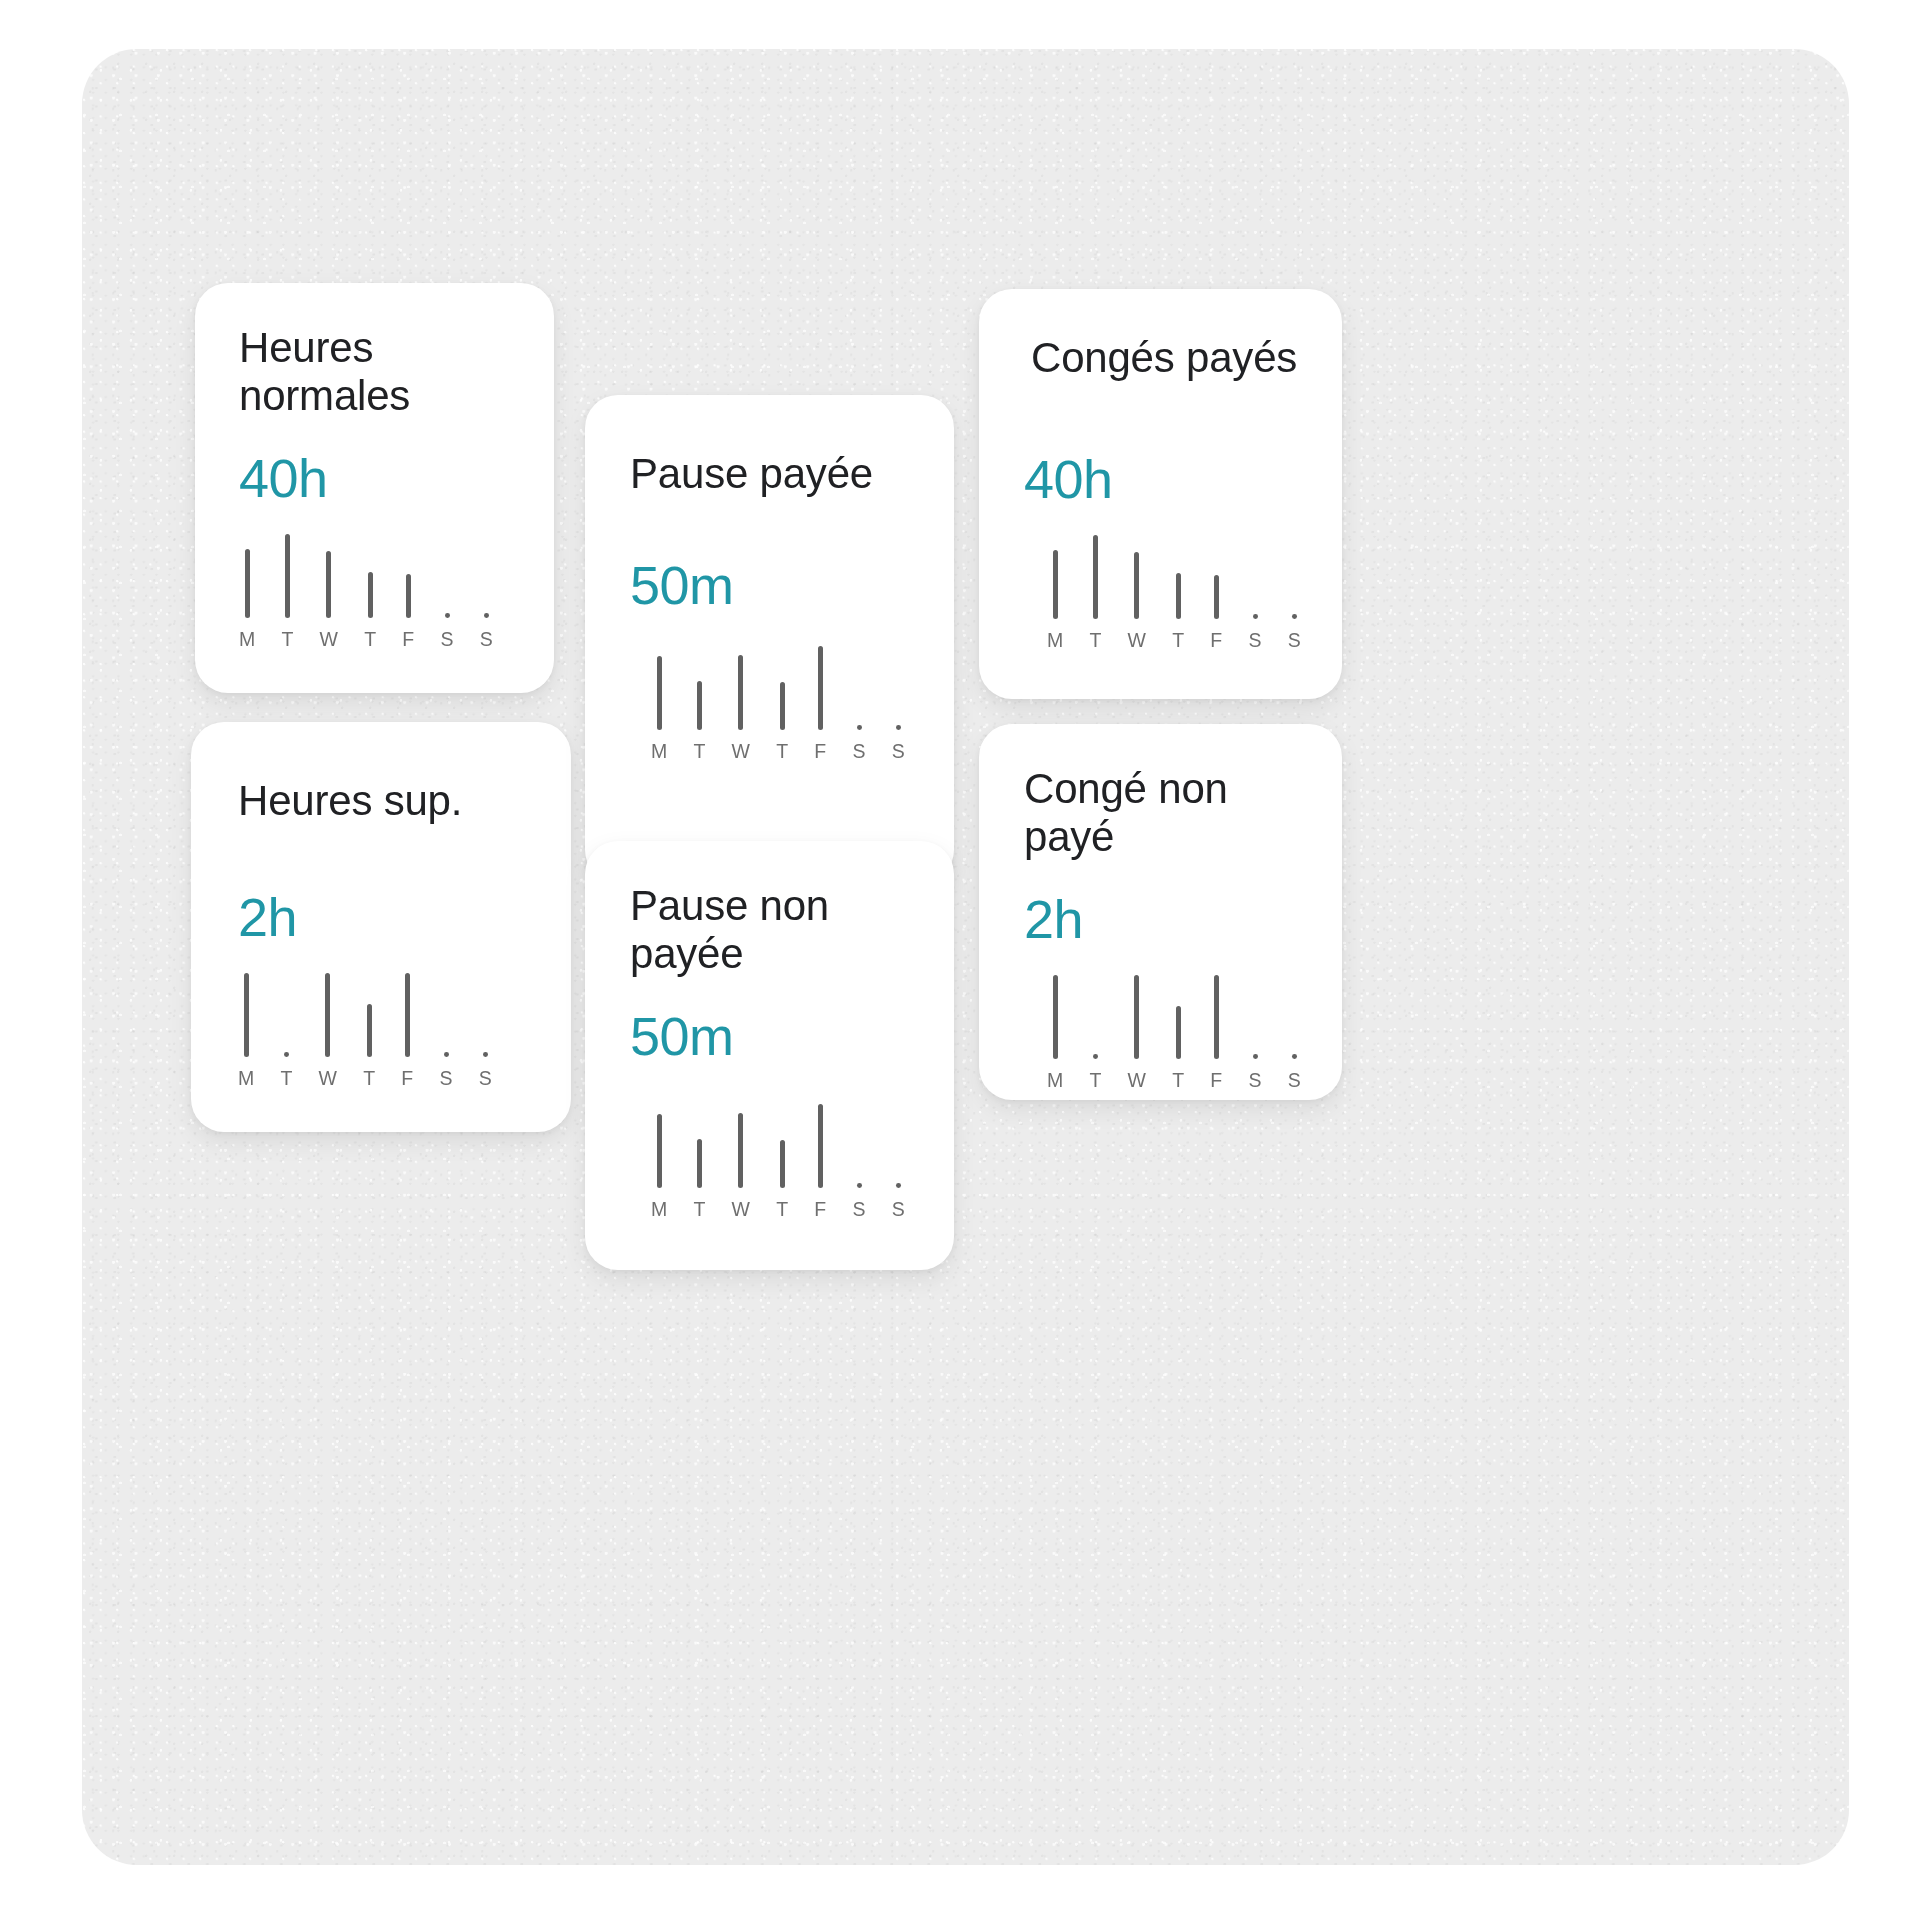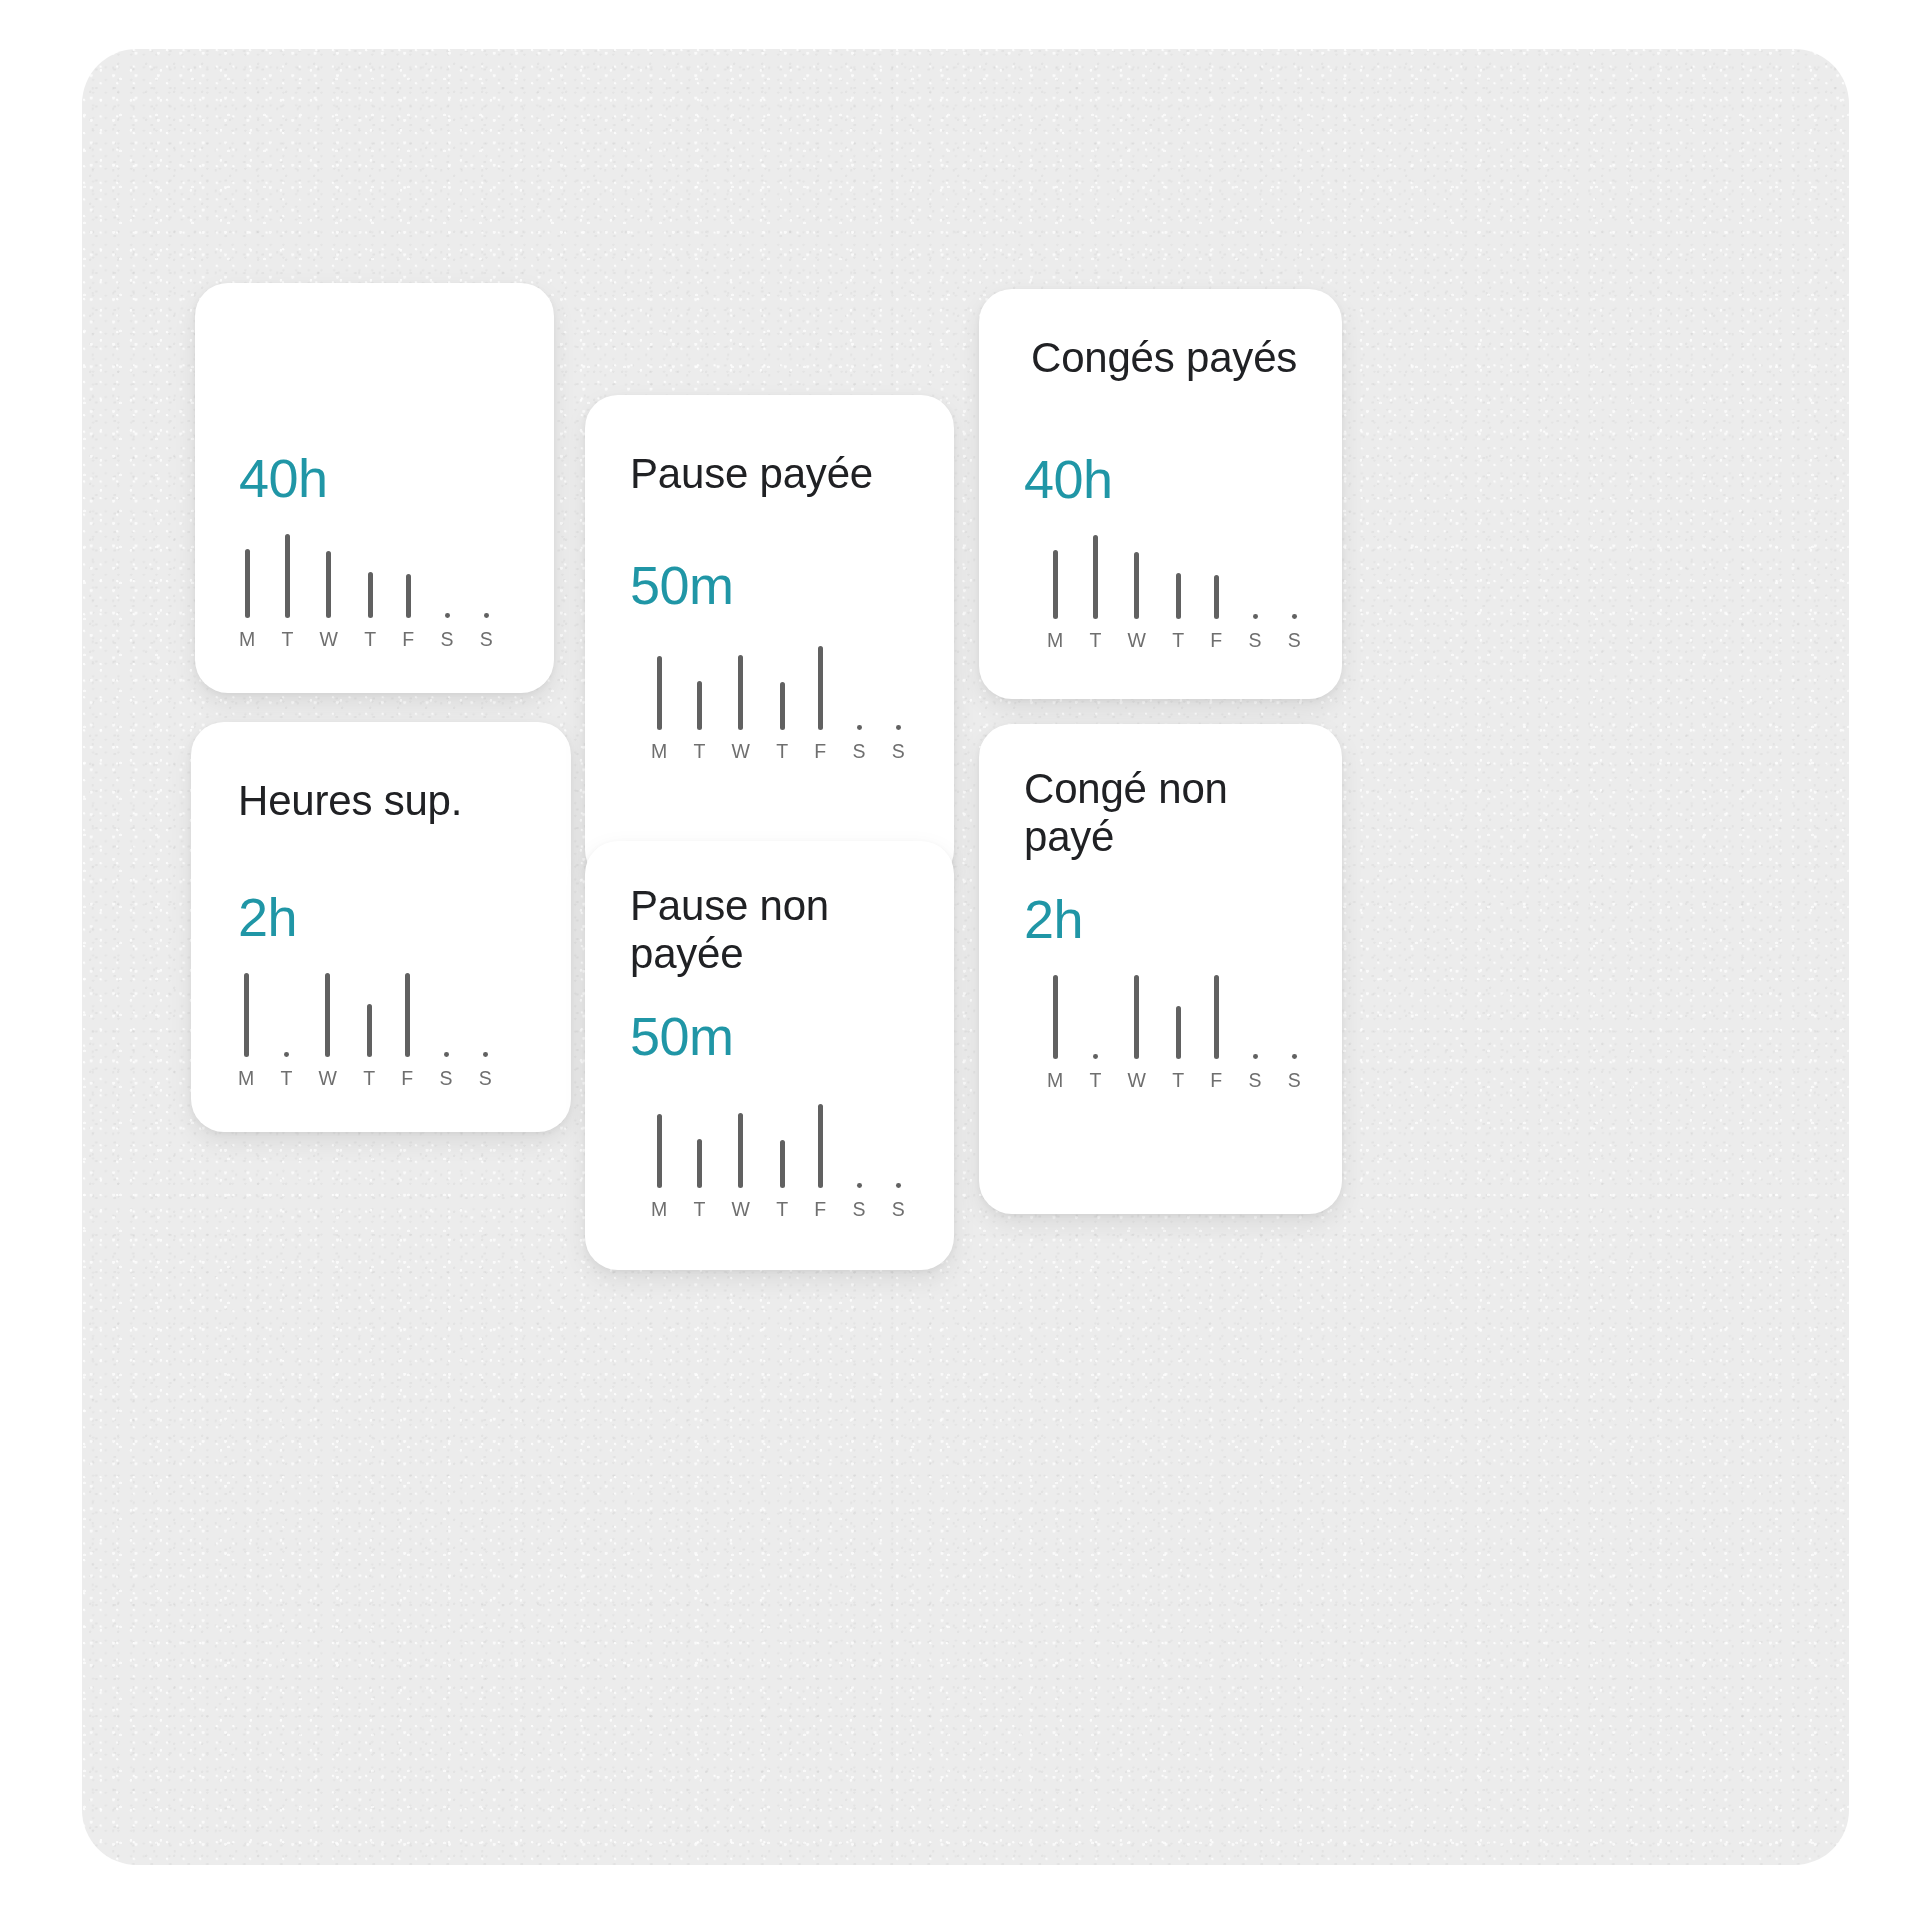--- a/index.html
+++ b/index.html
@@ -105,20 +105,22 @@
   }
 </style>
 </head>
 <body>
 
 <div id="stage">
 
   <div id="panel"></div>
 
   <div class="card" style="left:195px; top:283px; width:359px; height:410px;">
+    <div class="card-title" style="left:44px; top:41px; width:293px;">Heures
+normales</div>
     <div class="card-value" style="left:44px; top:168px;">40h</div>
     <div class="spark" id="spark-0" style="left:44px; top:249px; width:254px; height:117px;">
         <div class="spark-col">
           <div class="spark-bar" style="height: 69px;"></div>
           <div class="spark-label">M</div>
         </div>
         <div class="spark-col">
           <div class="spark-bar" style="height: 84px;"></div>
           <div class="spark-label">T</div>
         </div>
@@ -279,21 +281,21 @@
           <div class="spark-dot"></div>
           <div class="spark-label">S</div>
         </div>
         <div class="spark-col">
           <div class="spark-dot"></div>
           <div class="spark-label">S</div>
         </div>
       </div>
   </div>
 
-  <div class="card" style="left:979px; top:724px; width:363px; height:490px;">
+  <div class="card" style="left:979px; top:724px; width:363px; height:376px;">
     <div class="card-title" style="left:45px; top:41px; width:312px;">Congé non
 payé</div>
     <div class="card-value" style="left:45px; top:168px;">2h</div>
     <div class="spark" id="spark-5" style="left:68px; top:249px; width:254px; height:117px;">
         <div class="spark-col">
           <div class="spark-bar" style="height: 84px;"></div>
           <div class="spark-label">M</div>
         </div>
         <div class="spark-col">
           <div class="spark-dot"></div>

